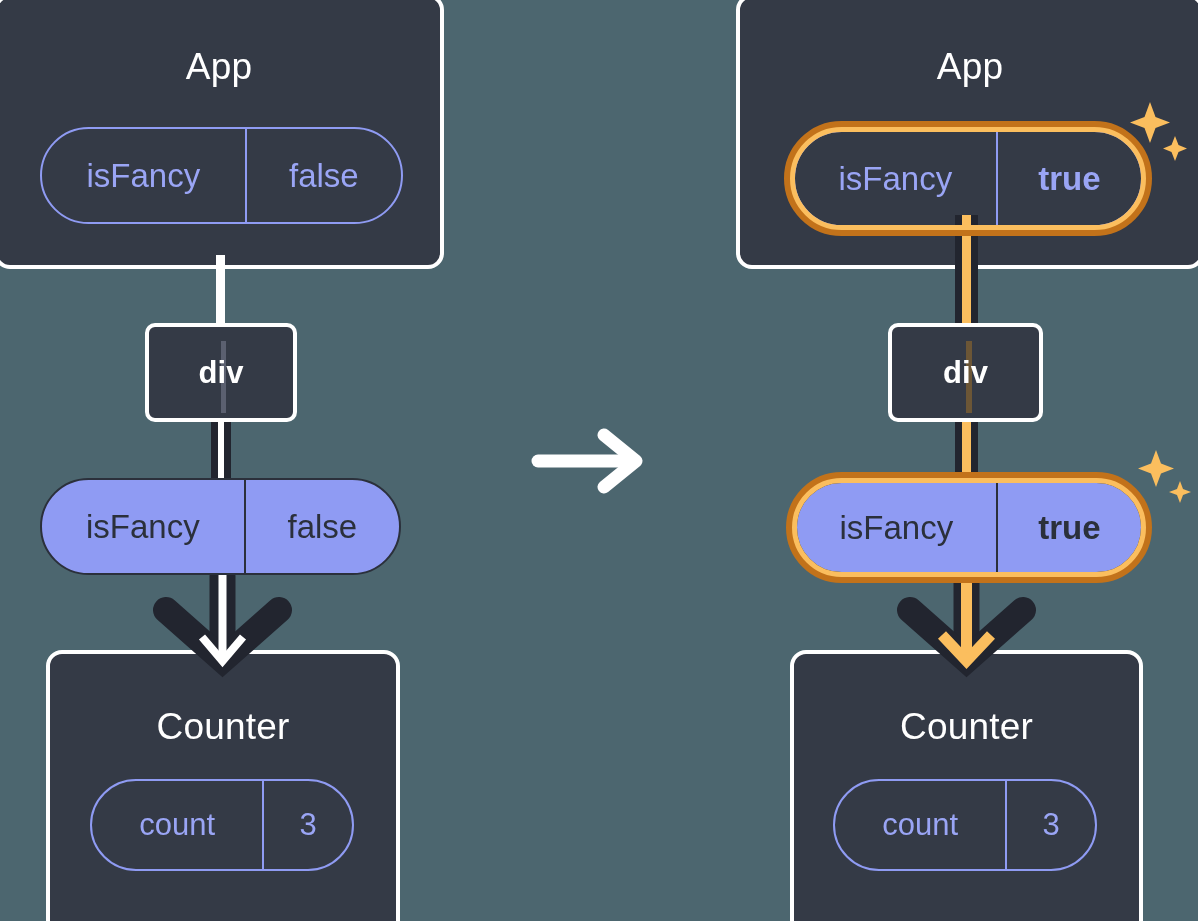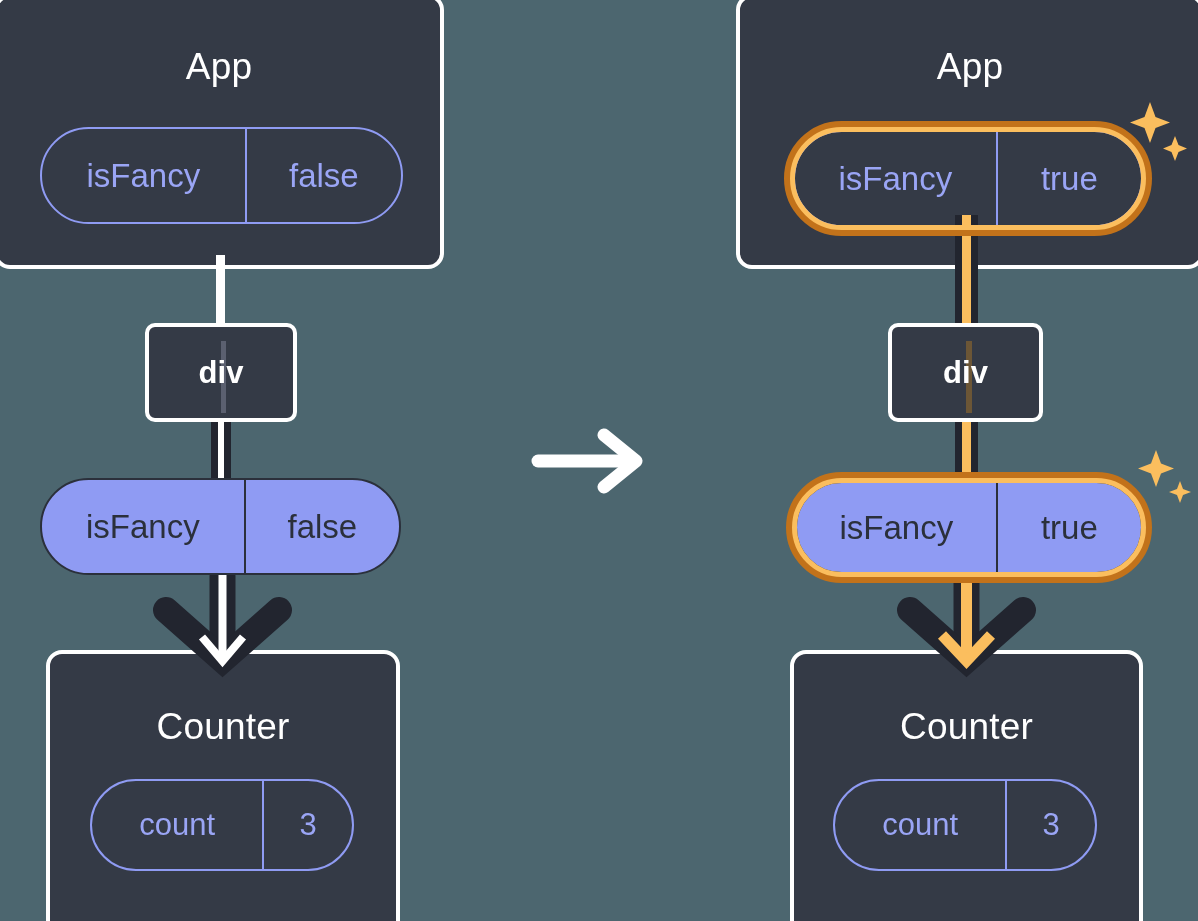--- a/index.html
+++ b/index.html
@@ -87,21 +87,21 @@
   .pill-filled .pill-val {
     border-left: 2px solid #2b303b;
   }
   .pill-key, .pill-val {
     display: flex;
     align-items: center;
     justify-content: center;
     box-sizing: border-box;
     white-space: nowrap;
   }
-  .pill-val.bold { font-weight: 400; }
+  .pill-val.bold { font-weight: 700; }
 
   
   .ring {
     position: absolute;
     border-radius: 999px;
     box-sizing: border-box;
     border: 7px solid #c2721a;
     z-index: 9;
     pointer-events: none;
   }

